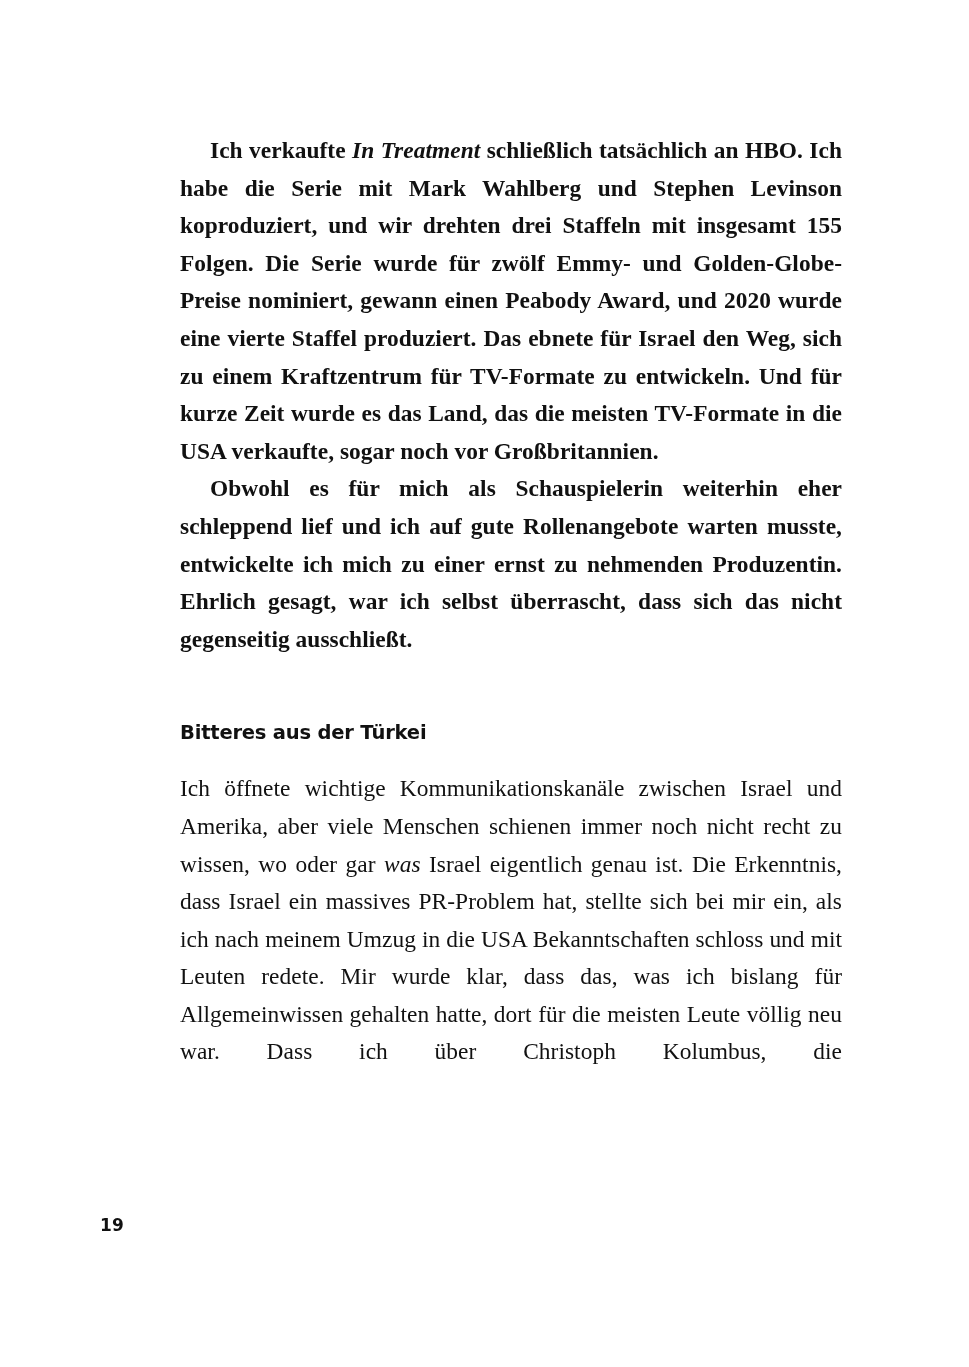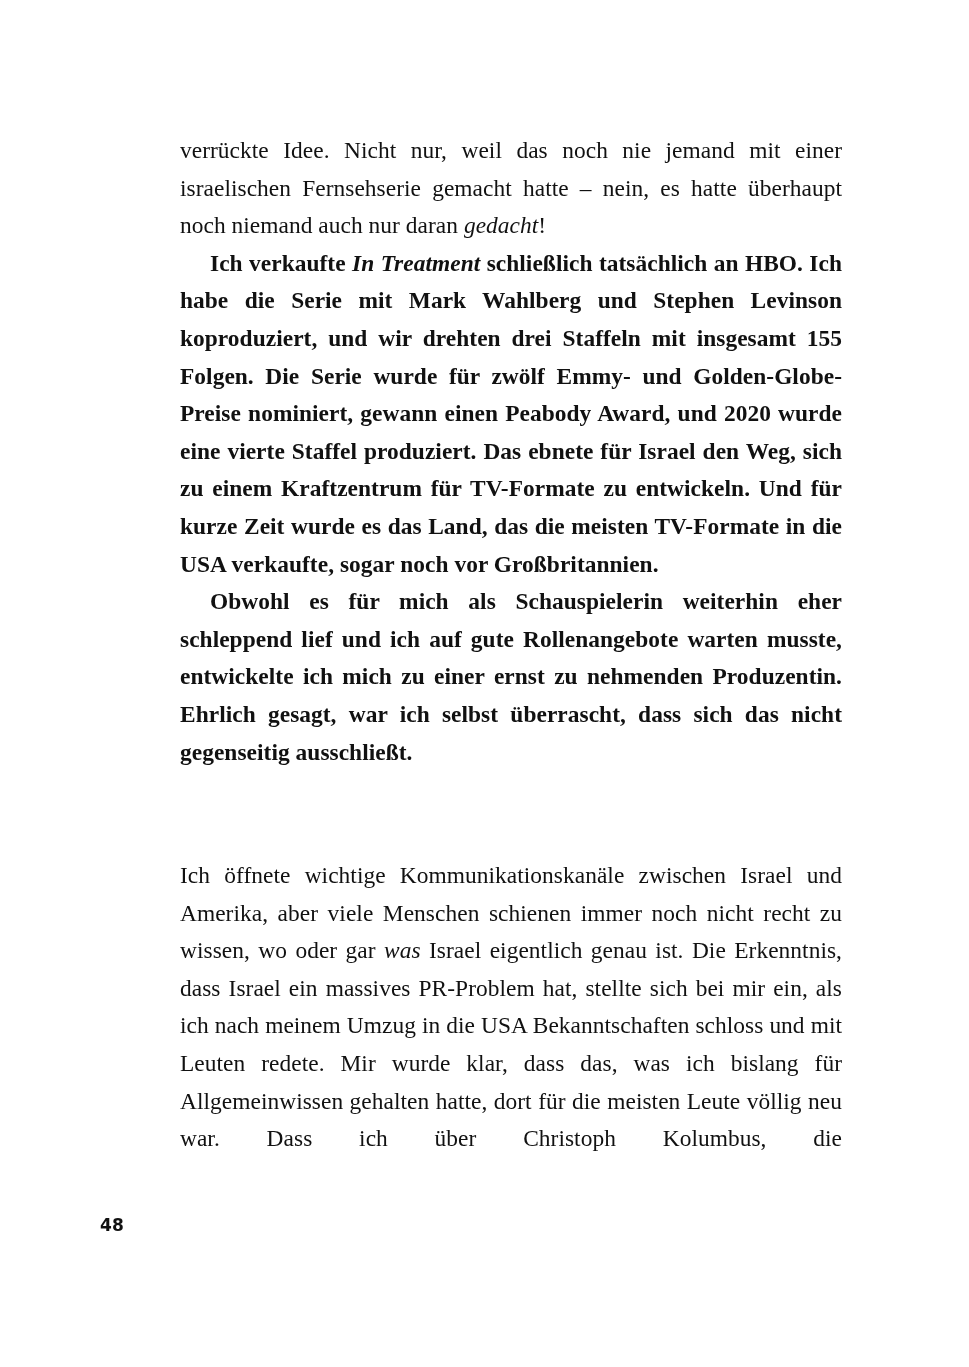--- a/index.html
+++ b/index.html
@@ -76,30 +76,30 @@
     overflow: hidden;
   }
 </style>
 </head>
 <body>
 
 <div class="page">
 
   <div class="text-column">
 
-    <p class="body-par">verrückte Idee. Nicht nur, weil das noch nie jemand mit einer israelischen Fernsehserie gemacht hatte – nein, es hatte überhaupt noch niemand auch nur daran <em>gedacht</em>!</p>
 
     <p class="body-par indent">Ich verkaufte <em>In Treatment</em> schließlich tatsächlich an HBO. Ich habe die Serie mit Mark Wahlberg und Stephen Levinson koproduziert, und wir drehten drei Staffeln mit insgesamt 155 Folgen. Die Serie wurde für zwölf Emmy- und Golden-Globe-Preise nominiert, gewann einen Peabody Award, und 2020 wurde eine vierte Staffel produziert. Das ebnete für Israel den Weg, sich zu einem Kraftzentrum für TV-Formate zu entwickeln. Und für kurze Zeit wurde es das Land, das die meisten TV-Formate in die USA verkaufte, sogar noch vor Großbritannien.</p>
 
     <p class="body-par indent">Obwohl es für mich als Schauspielerin weiterhin eher schleppend lief und ich auf gute Rollenangebote warten musste, entwickelte ich mich zu einer ernst zu nehmenden Produzentin. Ehrlich gesagt, war ich selbst überrascht, dass sich das nicht gegenseitig ausschließt.</p>
 
     <div class="section-gap"></div>
 
+    <h2 class="section-heading">Bitteres aus der Türkei</h2>
 
     <div class="heading-gap-below"></div>
 
     <p class="body-par clip-bottom">Ich öffnete wichtige Kommunikationskanäle zwischen Israel und Amerika, aber viele Menschen schienen immer noch nicht recht zu wissen, wo oder gar <em>was</em> Israel eigentlich genau ist. Die Erkenntnis, dass Israel ein massives PR-Problem hat, stellte sich bei mir ein, als ich nach meinem Umzug in die USA Bekanntschaften schloss und mit Leuten redete. Mir wurde klar, dass das, was ich bislang für Allgemeinwissen gehalten hatte, dort für die meisten Leute völlig neu war. Dass ich über Christoph Kolumbus, die Unabhängigkeitserklärung und die Emanzipationsproklamation Bescheid wusste, bedeutete im Umkehrschluss keineswegs, dass irgendjemand Israels Geschichte, seinen Hintergrund und die Gefahren kannte, mit</p>
 
   </div>
 
-  <div class="folio">48</div>
+  <div class="folio">19</div>
 
 </div>
 
 </body></html>

